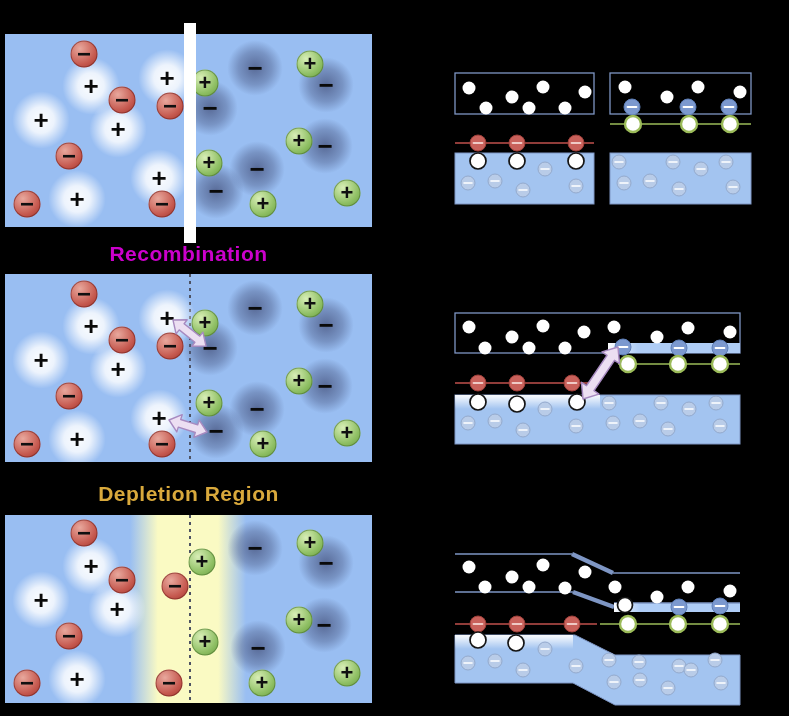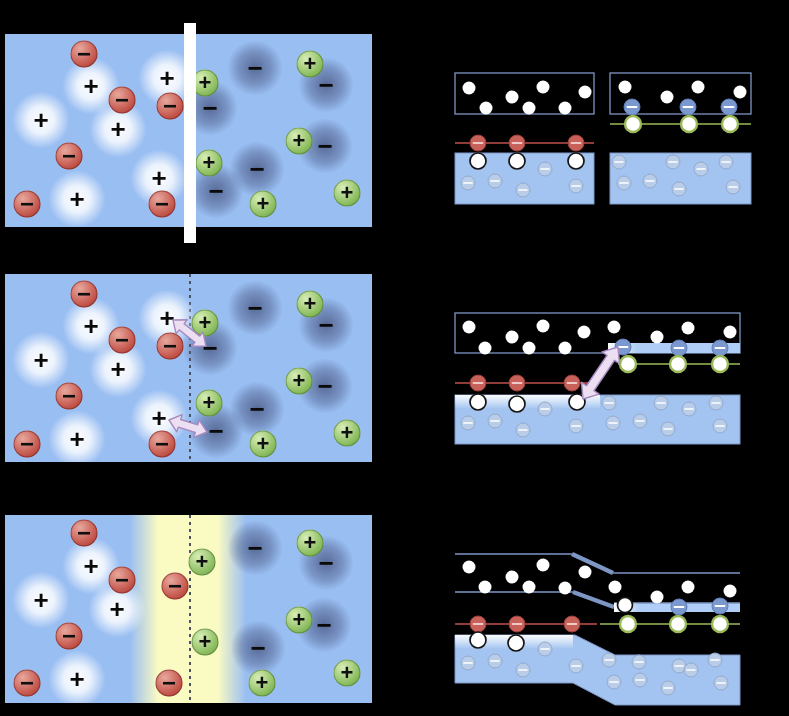--- a/index.html
+++ b/index.html
@@ -261,20 +261,22 @@
       <div class="particle ion ion-green" style="left: 257px; top: 168px;">
         <span>+</span>
       </div>
       <div class="particle ion ion-green" style="left: 342px; top: 158px;">
         <span>+</span>
       </div>
     </div>
 
   <div class="white-bar" style="left: 184px; top: 23px; width: 12px; height: 220px;"></div>
 
+  <div class="stage-title" id="title-recomb" style="top: 242px; color: rgb(204, 0, 204);">Recombination</div>
+  <div class="stage-title" id="title-depl" style="top: 482px; color: rgb(217, 169, 60);">Depletion Region</div>
 
   <svg class="band-fig" width="320" height="175" viewBox="0 0 320 175" style="left: 440px; top: 55px;">
       <rect x="15" y="18" width="139" height="41" fill="none" stroke="#7E96C4" stroke-width="1.3"></rect>
       <rect x="170" y="18" width="141" height="41" fill="none" stroke="#7E96C4" stroke-width="1.3"></rect>
       <g>
         <circle cx="29" cy="33" r="6.5" fill="#FFFFFF" stroke="none" stroke-width="0"></circle>
       </g>
       <g>
         <circle cx="46" cy="53" r="6.5" fill="#FFFFFF" stroke="none" stroke-width="0"></circle>
       </g>

